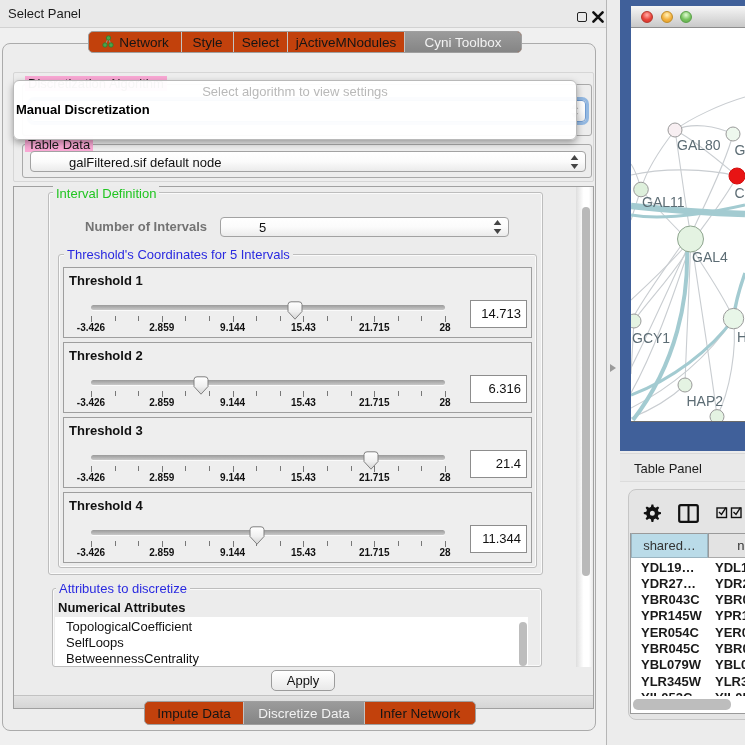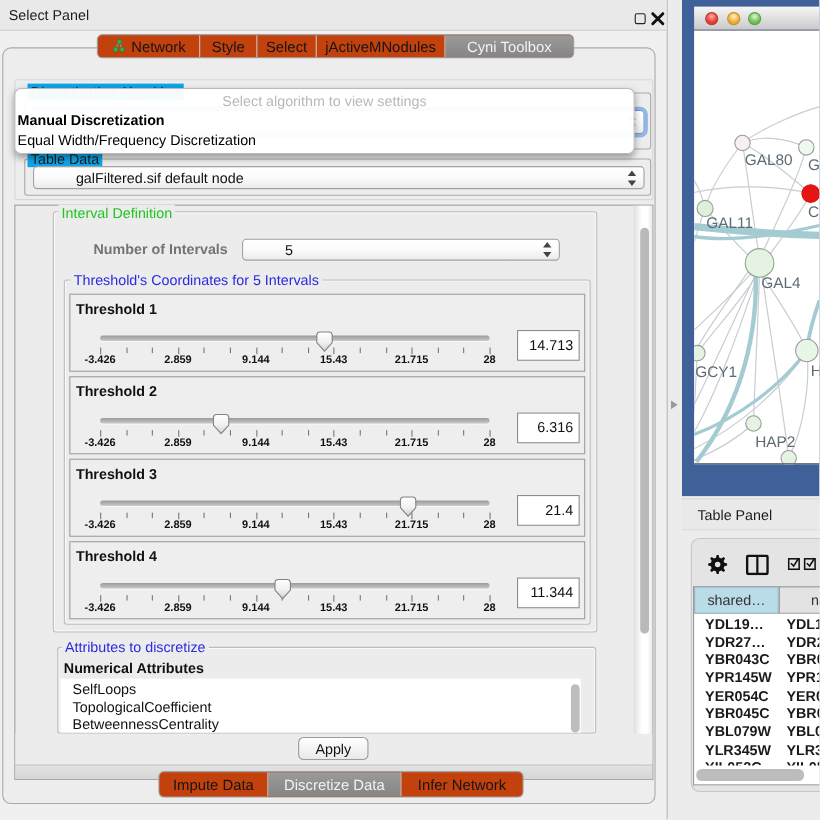--- a/index.html
+++ b/index.html
@@ -12,21 +12,21 @@
 #tabpanel{left:2px;top:43px;width:594px;height:688px;background:#ededed;border:1px solid #ababab;border-radius:8px;box-sizing:border-box;}
 
 .seg{display:flex;background:#c2410c;border:1px solid #9f9f9f;border-radius:5px;overflow:hidden;box-sizing:border-box;}
 .seg .s{flex:none;display:flex;align-items:center;justify-content:center;font-size:13.5px;color:#151515;border-left:1px solid #c3c3c3;box-sizing:border-box;}
 .seg .s:first-child{border-left:none;}
 .seg .sel{background:linear-gradient(#9b9b9b,#858585);color:#f2f2f2;}
 #toptabs{left:88px;top:31px;height:22px;}
 #bottabs{left:144px;top:701px;height:24px;}
 
 .grp{border:1px solid #a9a9a9;border-radius:3px;box-sizing:border-box;}
-.grplbl{position:absolute;font-size:13px;background:#0ea5e9;padding:0 3px;white-space:nowrap;}
+.grplbl{position:absolute;font-size:13px;background:#f9a8d4;padding:0 3px;white-space:nowrap;}
 
 .combo{position:absolute;background:linear-gradient(#ffffff 0%,#fbfbfb 50%,#ebebeb 100%);border:1px solid #a2a2a2;border-radius:4px;box-sizing:border-box;font-size:13px;color:#111;}
 .combo .ct{position:absolute;left:10px;top:50%;transform:translateY(-50%);white-space:nowrap;margin-left:28px;}
 .stepper{position:absolute;right:6px;top:50%;transform:translateY(-50%);width:9px;height:14px;}
 
 .thr{position:absolute;left:63px;width:469px;height:71px;background:#eeeeee;border:1px solid #9e9e9e;box-sizing:border-box;}
 .thr .lbl{position:absolute;left:5px;top:5px;font-size:13px;font-weight:bold;color:#111;}
 .track{position:absolute;left:27px;top:37px;width:354px;height:5px;background:linear-gradient(#9a9a9a,#c9c9c9);border-radius:3px;box-shadow:0 1px 0 #fafafa;}
 .ticks{position:absolute;left:27px;top:48px;width:354px;height:6px;}
 .tlabels{position:absolute;left:27px;top:54px;width:354px;height:12px;}
@@ -254,22 +254,22 @@
 <svg class="thumb" style="left:185.4px;" width="16" height="19" viewBox="0 0 16 19">
       <path d="M1,3.5 A3,3 0 0 1 4,0.8 L12,0.8 A3,3 0 0 1 15,3.5 L15,10.5 L8,18.2 L1,10.5 Z" fill="url(#tg)" stroke="#818181" stroke-width="1"></path>
     </svg>
 <div class="vbox">11.344</div>
 </div>
 
 <div class="abs" style="left:52px;top:588px;width:490px;height:79px;border:1px solid #bdbdbd;border-radius:3px;box-sizing:border-box;box-shadow:inset 0 0 0 1px #fafafa;"></div>
 <div class="grplbl" style="left:56px;top:581px;color:#2a2ae0;background:#ececec;">Attributes to discretize</div>
 <div class="abs" style="left:58px;top:600px;font-size:13px;font-weight:bold;color:#111;">Numerical Attributes</div>
 <div class="abs" id="attrlist" style="left:55px;top:617px;width:473px;height:49px;">
-<div>SelfLoops</div>
-    <div>TopologicalCoefficient</div>
+<div>TopologicalCoefficient</div>
+    <div>SelfLoops</div>
     <div>BetweennessCentrality</div>
 </div>
 <div class="abs" style="left:519px;top:622px;width:8px;height:44px;background:#bdbdbd;border-radius:4px;"></div>
 
 <div class="abs" style="left:14px;top:667px;width:579px;height:28px;background:#ececec;"></div>
 <div class="abs" style="left:271px;top:670px;width:64px;height:21px;background:linear-gradient(#ffffff,#e9e9e9);border:1px solid #9c9c9c;border-radius:5px;box-sizing:border-box;font-size:13px;color:#111;text-align:center;line-height:19px;">Apply</div>
 <div class="abs" style="left:14px;top:695px;width:579px;height:13px;background:linear-gradient(#e3e3e3,#d5d5d5);border-top:1px solid #c2c2c2;box-sizing:border-box;"></div>
 
 <div class="abs seg" id="toptabs">
  <div class="s" style="width:92px;"><svg width="14" height="14" viewBox="0 0 14 14" style="margin-right:4px">
@@ -286,21 +286,20 @@
 
 <div class="abs seg" id="bottabs">
  <div class="s" style="width:98px;">Impute Data</div>
  <div class="s sel" style="width:121px;">Discretize Data</div>
  <div class="s" style="width:111px;">Infer Network</div>
 </div>
 
 <div class="abs" id="popup">
  <div class="r1">Select algorithm to view settings</div>
  <div class="r2">Manual Discretization</div>
- <div class="r3">Equal Width/Frequency Discretization</div>
 </div>
 
 <svg class="abs" style="left:609px;top:363px" width="8" height="10" viewBox="0 0 8 10">
     <path d="M1,1 L7,5 L1,9 Z" fill="#9a9a9a"></path>
   </svg>
 
 <div class="abs" id="bluewin"></div>
 <div class="abs" id="nettitle"></div>
 <div class="light" style="left:641px;background:radial-gradient(circle at 50% 30%,#ff9d97 8%,#e8433a 55%,#d03328);border:1px solid #b5362c;"></div>
 <div class="light" style="left:661px;background:radial-gradient(circle at 50% 30%,#ffe9a8 8%,#f3b13e 55%,#e09c26);border:1px solid #c08d28;"></div>

